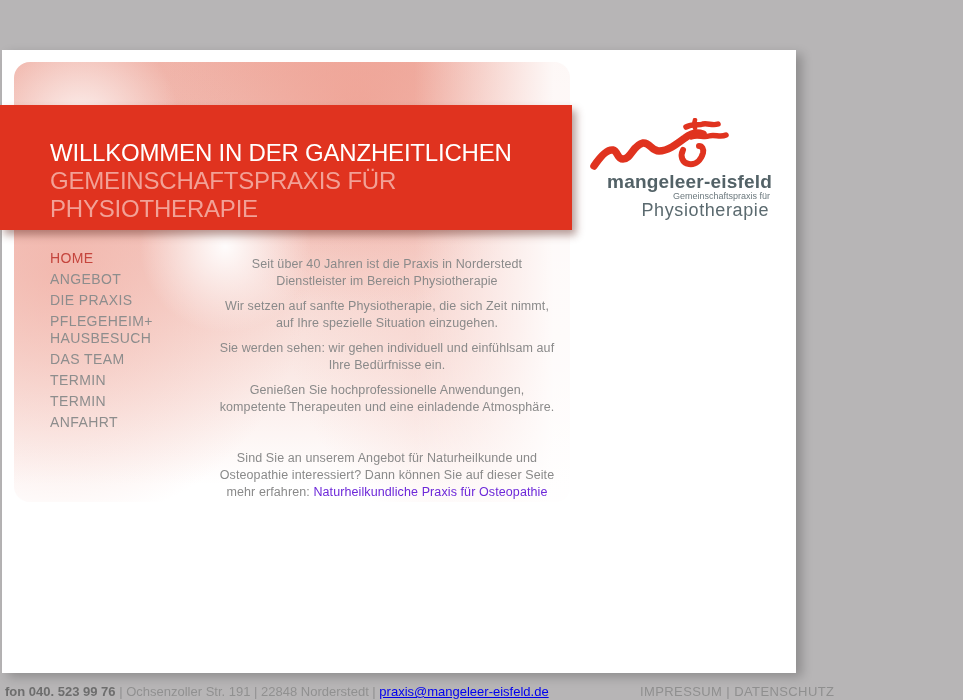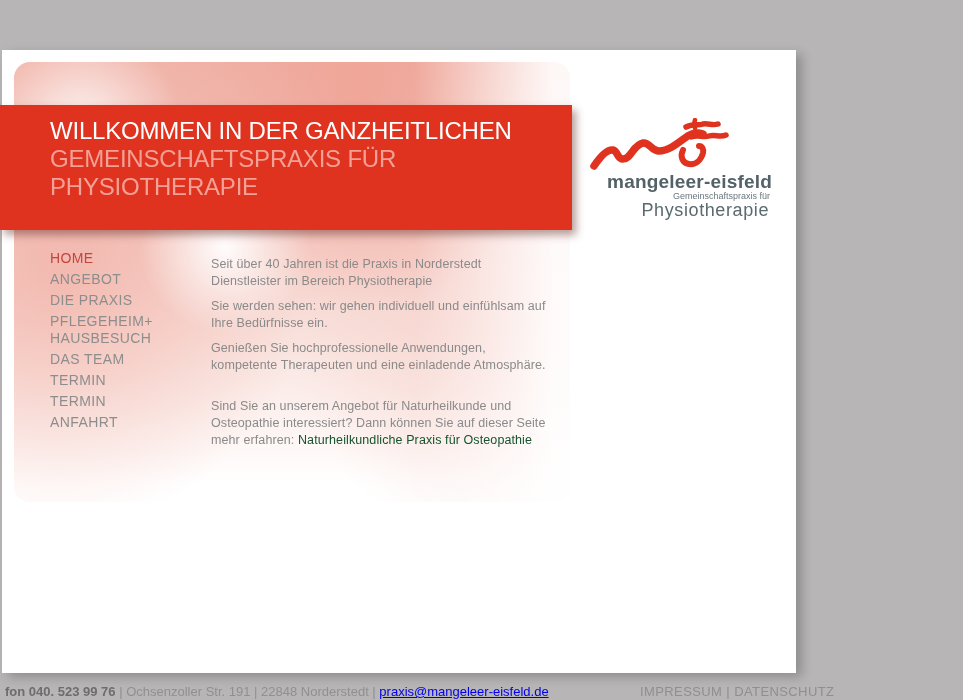--- a/index.html
+++ b/index.html
@@ -24,21 +24,21 @@
       radial-gradient(circle at 12% 14%, rgba(255,255,255,0.8) 0, rgba(255,255,255,0) 16%),
       radial-gradient(circle at 62% 12%, rgba(238,148,132,0.55) 0, rgba(238,148,132,0) 38%),
       radial-gradient(circle at 8% 48%, rgba(240,170,158,0.65) 0, rgba(240,170,158,0) 45%),
       radial-gradient(circle at 90% 60%, rgba(246,205,198,0.7) 0, rgba(246,205,198,0) 40%),
       linear-gradient(180deg, #f0b4a9 0%, #f4c9c2 32%, #f9e2dd 62%, #ffffff 96%);
   }
   .banner {
     position:absolute; left:-2px; top:55px; width:572px; height:125px;
     background:#e0331f;
     box-shadow:4px 5px 8px rgba(95,40,30,0.45);
-    padding:12px 0 0 50px;
+    padding:34px 0 0 50px;
   }
   .banner .line1 {
     color:#ffffff; font-size:24px; line-height:28px;
     letter-spacing:-0.2px; white-space:nowrap; font-weight:400;
   }
   .banner .rest {
     color:#f2a196; font-size:24px; line-height:28px;
     letter-spacing:-0.2px; white-space:pre-line; font-weight:400;
   }
   .logo { position:absolute; left:583px; top:66px; width:187px; height:118px;
@@ -50,27 +50,27 @@
   }
   .logo-sub { font-size:9px; color:#6b787d; line-height:10px; margin-right:2px; }
   .logo-field { font-size:18px; color:#5b6a6f; letter-spacing:0.6px; line-height:19px; margin-right:3px; }
   .nav { position:absolute; left:48px; top:200px; list-style:none; }
   .nav li { margin-bottom:4px; }
   .nav a {
     display:block; font-size:14px; line-height:17px; color:#8d8d8d;
     letter-spacing:0.4px; text-decoration:none; white-space:pre-line;
   }
   .nav a.active { color:#c5453d; }
-  .content { position:absolute; left:209px; top:206px; width:352px; }
+  .content { position:absolute; left:209px; top:206px; width:352px;text-align:center; }
   .content p {
     font-size:12.5px; line-height:17px; color:#8a8a8a;
     margin-bottom:8px; white-space:pre-line; letter-spacing:0.1px;
   }
-  .content p.cta { margin-top:24px; }
-  .content a { color:#14532d; text-decoration:none; }
+  .content p.cta { margin-top:34px; }
+  .content a { color:#6d28d9; text-decoration:none; }
   .footer { position:absolute; left:0; top:673px; width:963px; height:39px; }
   .footer-left { position:absolute; left:5px; top:11px; font-size:13px; color:#909090; }
   .footer-left .phone { font-weight:bold; color:#6d6d6d; }
   .footer-right { position:absolute; left:640px; top:11px; font-size:13px;
     color:#8f8f8f; letter-spacing:0.4px; }
   .footer-right a { color:#8f8f8f; text-decoration:none; }
 </style>
 </head>
 <body>
 
@@ -120,20 +120,22 @@
         <a href="#">TERMIN</a>
       </li>
     <li>
         <a href="#">ANFAHRT</a>
       </li>
   </ul>
 
   <div class="content">
     <p>Seit über 40 Jahren ist die Praxis in Norderstedt
 Dienstleister im Bereich Physiotherapie</p>
+    <p>Wir setzen auf sanfte Physiotherapie, die sich Zeit nimmt,
+auf Ihre spezielle Situation einzugehen.</p>
     <p>Sie werden sehen: wir gehen individuell und einfühlsam auf
 Ihre Bedürfnisse ein.</p>
     <p>Genießen Sie hochprofessionelle Anwendungen,
 kompetente Therapeuten und eine einladende Atmosphäre.</p>
     <p class="cta"><span>Sind Sie an unserem Angebot für Naturheilkunde und
 Osteopathie interessiert? Dann können Sie auf dieser Seite
 mehr erfahren: </span><a href="#">Naturheilkundliche Praxis für Osteopathie</a></p>
   </div>
 </div>
 

